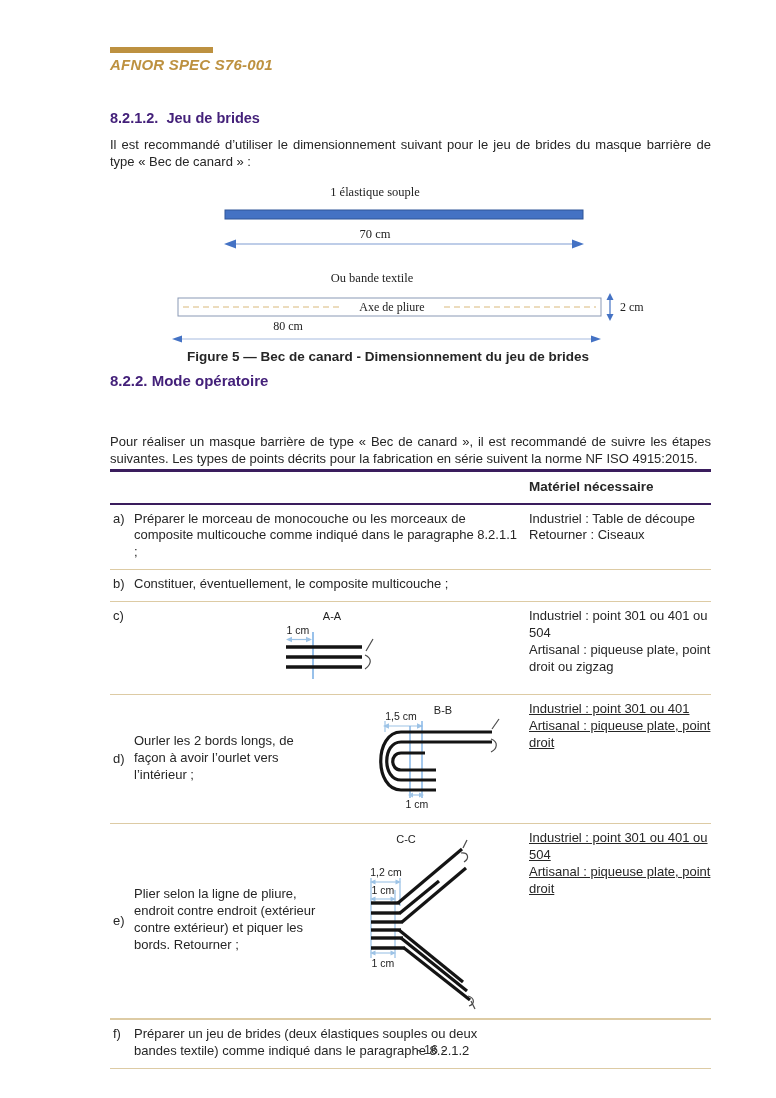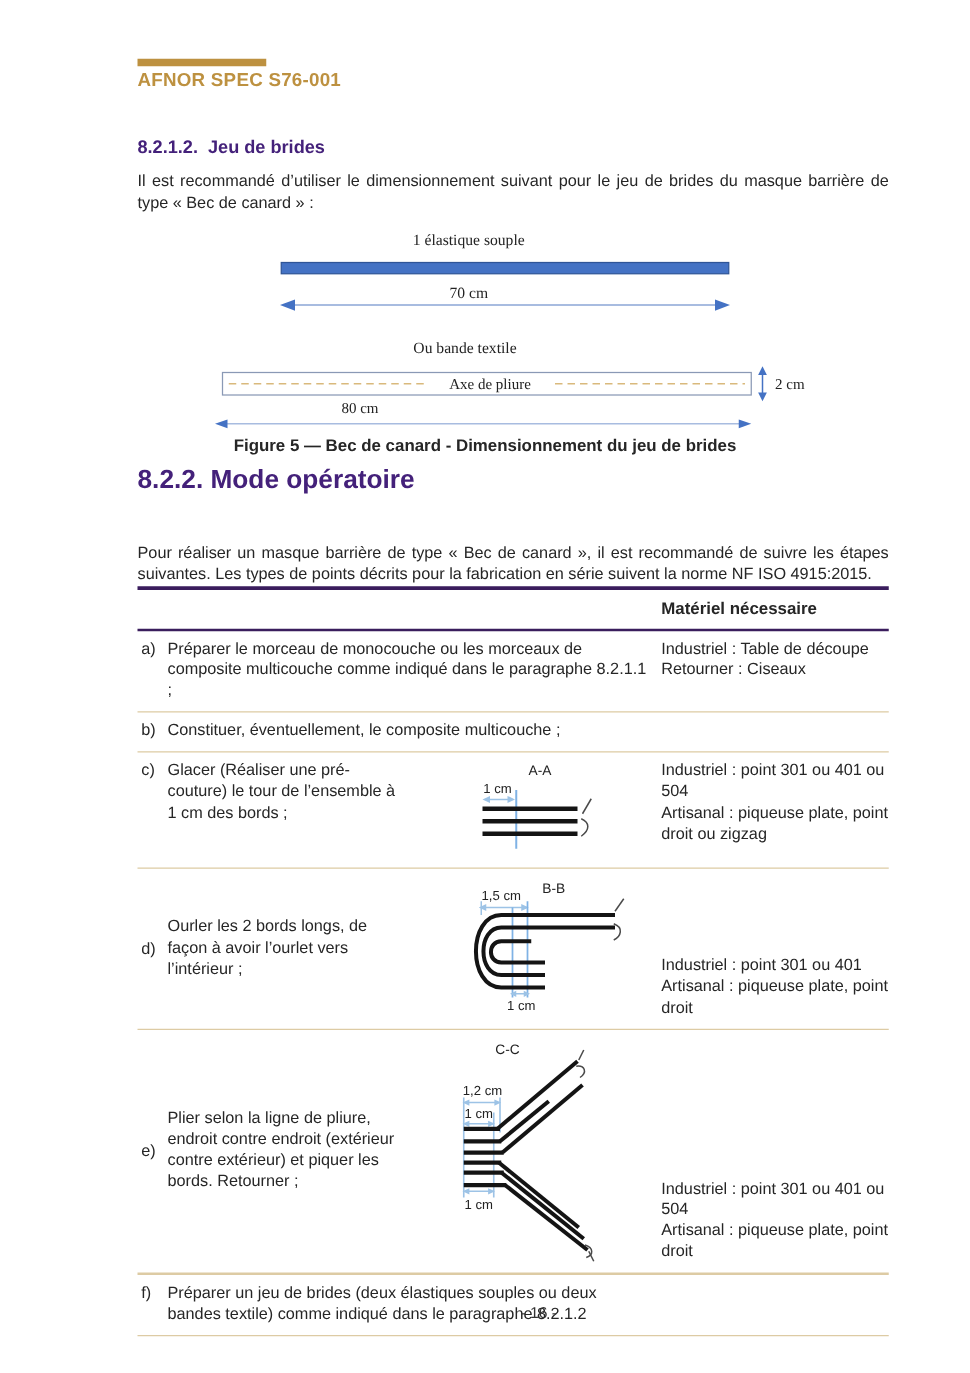--- a/index.html
+++ b/index.html
@@ -5,49 +5,49 @@
   :root{
     --purple:#44217a; --tableline:#3a1d5d; --gold:#bd9140; --tan:#ddcba4;
     --blue:#4472c4; --lightblue:#a8bce0; --diagblue:#9dc3e6; --ink:#262626;
   }
   *{margin:0;padding:0;box-sizing:border-box;}
   html,body{background:#fff;}
   body{width:776px;height:1098px;font-family:"Liberation Sans",sans-serif;color:var(--ink);}
   .page{position:relative;width:776px;height:1098px;background:#fff;overflow:hidden;}
 
   .gold-bar{position:absolute;left:110px;top:47px;width:103px;height:6px;background:var(--gold);}
-  .doc-ref{position:absolute;left:110px;top:56px;font-size:15px;font-weight:bold;color:var(--gold);letter-spacing:.2px;}
+  .doc-ref{position:absolute;left:110px;top:56px;font-size:15px;font-weight:bold;color:var(--gold);letter-spacing:.2px;font-style:italic;}
 
   .sec1-title{position:absolute;left:110px;top:110px;font-size:14.5px;font-weight:bold;color:var(--purple);white-space:pre-wrap;}
   .para{position:absolute;left:110px;width:601px;font-size:13px;line-height:1.28;text-align:justify;}
   .para1{top:137px;}
   .para2{top:410px;margin-top:24px;}
 
   .figure-wrap{position:absolute;left:110px;top:182px;width:620px;height:162px;}
   .figtext{font-family:"Liberation Serif",serif;font-size:12.5px;fill:#222;}
   .figtext-sm{font-family:"Liberation Serif",serif;font-size:12px;fill:#222;}
 
   .caption{position:absolute;left:0;top:349px;width:776px;text-align:center;font-size:13.5px;font-weight:bold;}
 
-  .sec2-title{position:absolute;left:110px;top:372px;font-size:21px;font-weight:bold;color:var(--purple);}
+  .sec2-title{position:absolute;left:110px;top:372px;font-size:15px;font-weight:bold;color:var(--purple);}
 
   .tbl{position:absolute;left:110px;top:469px;width:601px;font-size:13px;border-top:3.5px solid var(--tableline);}
   .thead{display:flex;border-bottom:2px solid var(--tableline);padding:6px 0 7px;}
   .trow{display:flex;border-bottom:1px solid var(--tan);padding:6px 0 8px;}
   .trow.thick{border-bottom-width:2px;}
   .cell-left{flex:1;display:flex;align-items:flex-start;}
   .cell-right{width:182px;flex:none;line-height:1.3;}
   .thead .cell-right{font-weight:bold;font-size:13.5px;}
   .key{width:24px;flex:none;padding-left:3px;}
   .txt{flex:1;padding-right:12px;line-height:1.3;}
   .txt-narrow{flex:none;width:200px;}
   .diag{flex:1;display:flex;justify-content:center;}
   .vcenter .cell-left{align-items:center;}
   .vcenter .txt-narrow{align-self:center;}
-  .vcenter .cell-right{display:flex;align-items:flex-end;}
+  .vcenter .cell-right{display:flex;align-items:flex-start;text-decoration:underline;}
   .rowf .txt{max-width:400px;}
   .diagtitle{font-size:11px;fill:#222;}
   .diaglabel{font-size:10.5px;fill:#222;}
   .blk{stroke:#141414;fill:none;}
   .sq{stroke:#4a4a4a;stroke-width:1.2;fill:none;}
   .bl{stroke:var(--diagblue);fill:none;}
 
   .footer{position:absolute;left:0;top:1043px;width:776px;text-align:center;font-size:12.5px;color:#333;margin-left:43px;}
 </style>
 </head>
@@ -118,21 +118,20 @@
       <div class="cell-left">
         <div class="key">b)</div>
         <div class="txt">Constituer, éventuellement, le composite multicouche ;</div>
       </div>
       <div class="cell-right"></div>
     </div>
 
     <div class="trow">
       <div class="cell-left">
         <div class="key">c)</div>
-        <div class="txt txt-narrow">Glacer (Réaliser une pré-couture) le tour de l’ensemble à 1 cm des bords ;</div>
         <div class="diag">
           <svg width="160" height="78" viewBox="0 0 160 78">
             <text x="80" y="12" class="diagtitle" text-anchor="middle">A-A</text>
             <text x="46" y="26" class="diaglabel" text-anchor="middle">1 cm</text>
             <g>
               <line x1="37" y1="31.5" x2="58" y2="31.5" class="bl" stroke-width="1.2"></line>
               <path d="M34,31.5 l6,-2.8 v5.6 z" fill="var(--diagblue)"></path>
               <path d="M60,31.5 l-6,-2.8 v5.6 z" fill="var(--diagblue)"></path>
             </g>
             <line x1="61" y1="24" x2="61" y2="71" stroke="#7fb2e5" stroke-width="1.6"></line>

